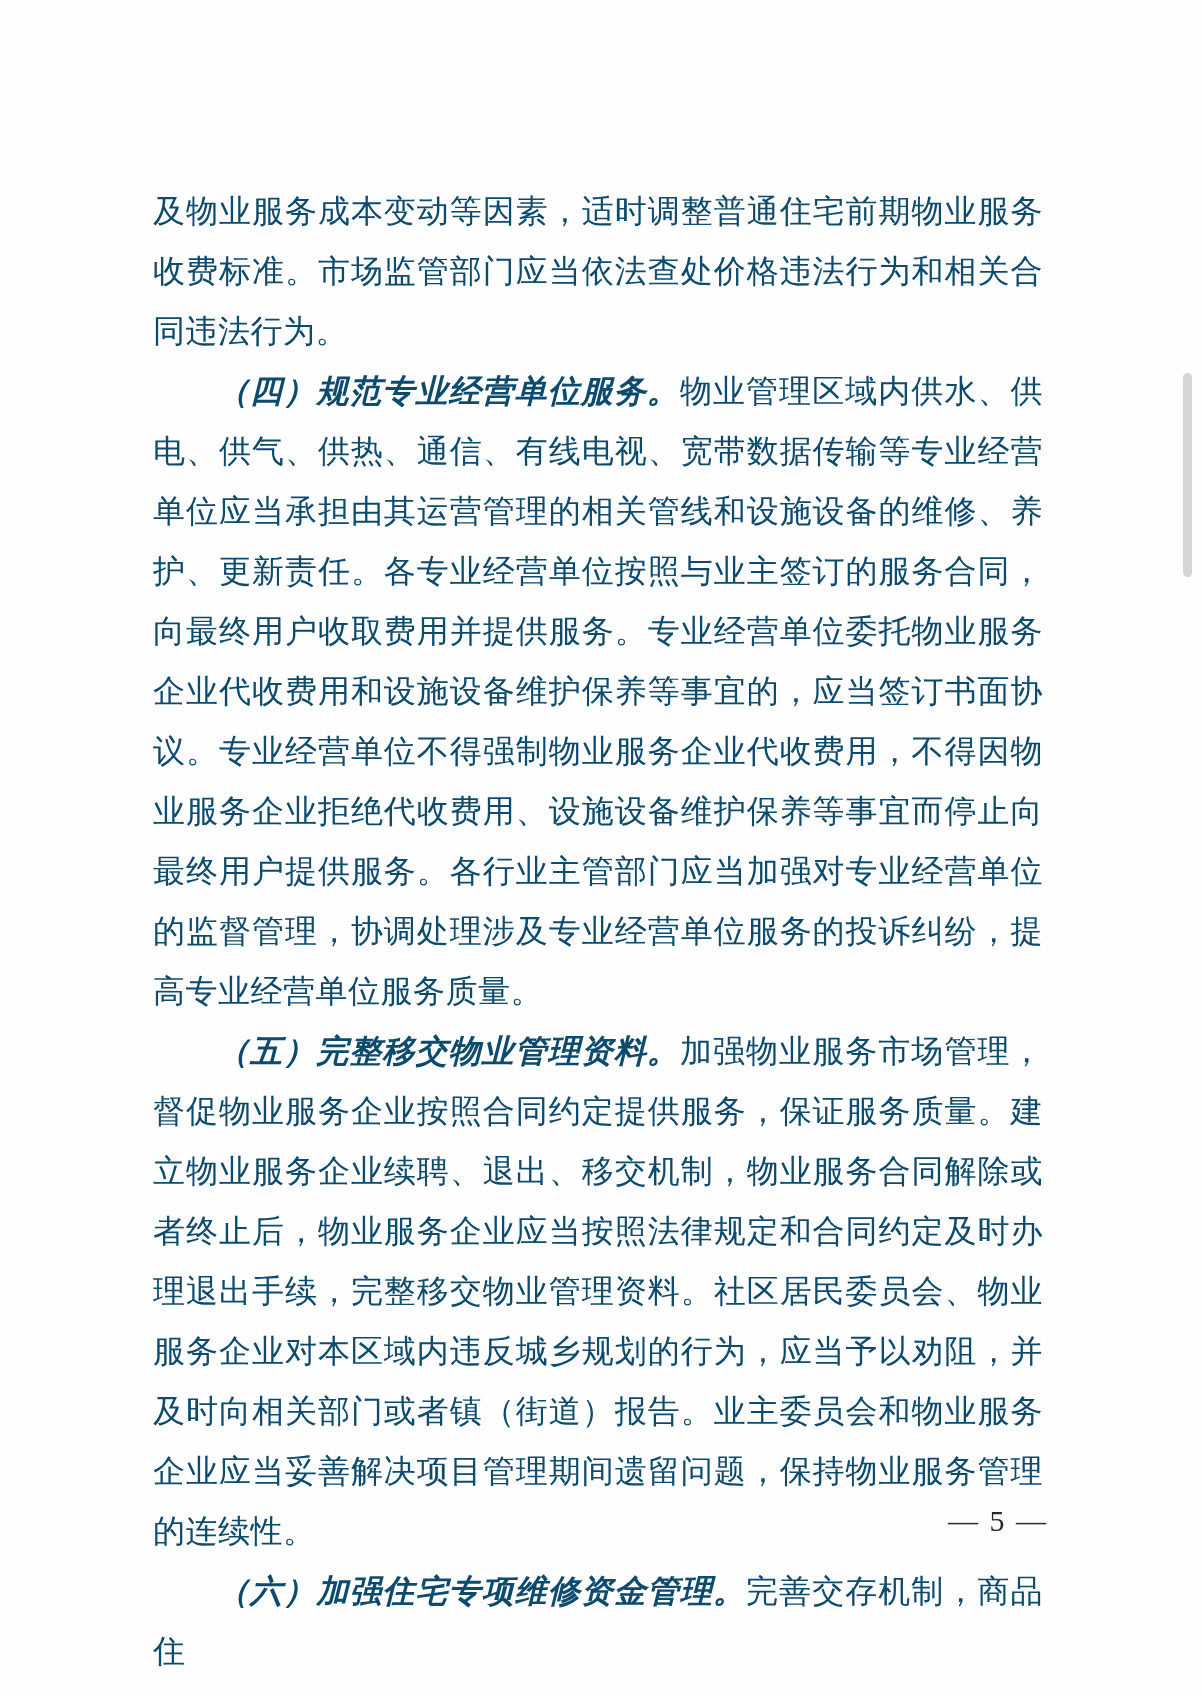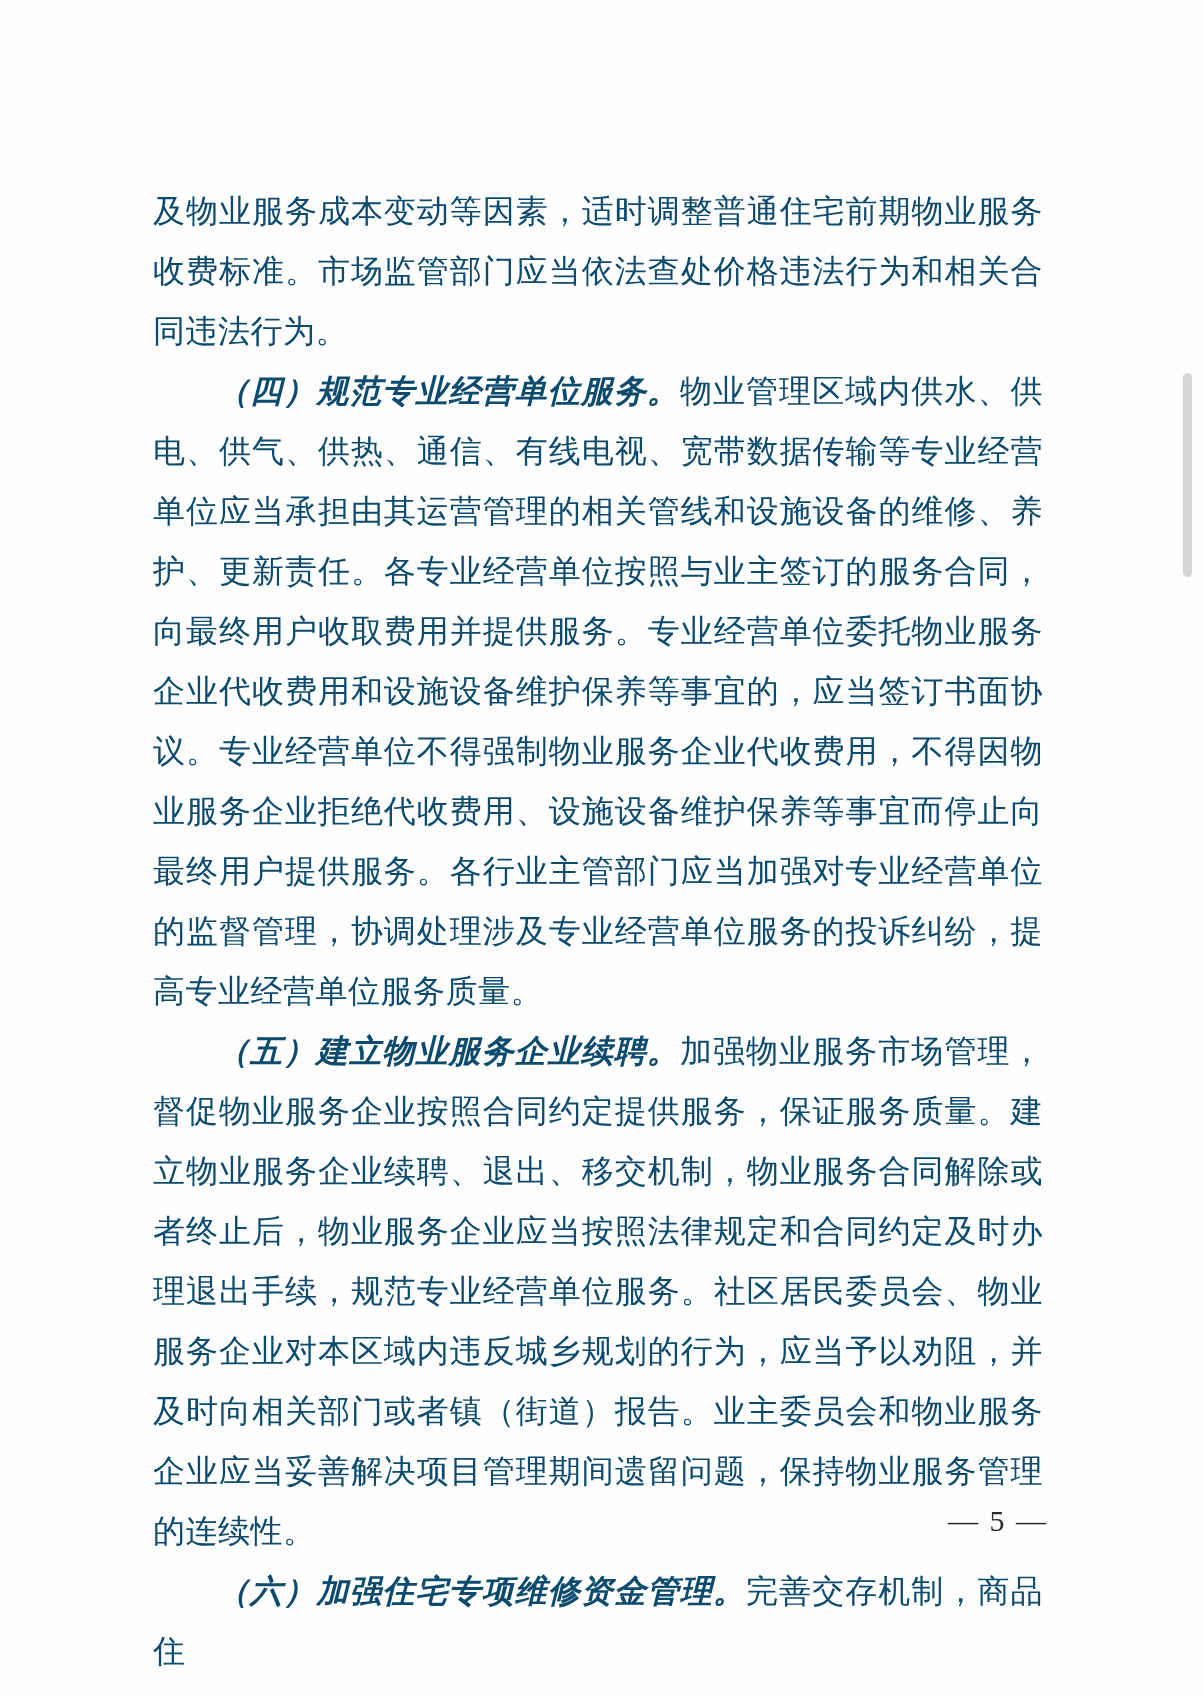--- a/index.html
+++ b/index.html
@@ -68,21 +68,21 @@
 <body>
 
 <div class="page">
 
   <main class="content">
 
     <p class="para"><span>及物业服务成本变动等因素，适时调整普通住宅前期物业服务收费标准。市场监管部门应当依法查处价格违法行为和相关合同违法行为。</span></p>
 
     <p class="para indent"><span class="heading">（四）规范专业经营单位服务。</span><span>物业管理区域内供水、供电、供气、供热、通信、有线电视、宽带数据传输等专业经营单位应当承担由其运营管理的相关管线和设施设备的维修、养护、更新责任。各专业经营单位按照与业主签订的服务合同，向最终用户收取费用并提供服务。专业经营单位委托物业服务企业代收费用和设施设备维护保养等事宜的，应当签订书面协议。专业经营单位不得强制物业服务企业代收费用，不得因物业服务企业拒绝代收费用、设施设备维护保养等事宜而停止向最终用户提供服务。各行业主管部门应当加强对专业经营单位的监督管理，协调处理涉及专业经营单位服务的投诉纠纷，提高专业经营单位服务质量。</span></p>
 
-    <p class="para indent"><span class="heading">（五）建立物业服务企业续聘。</span><span>加强物业服务市场管理，督促物业服务企业按照合同约定提供服务，保证服务质量。建立物业服务企业续聘、退出、移交机制，物业服务合同解除或者终止后，物业服务企业应当按照法律规定和合同约定及时办理退出手续，规范专业经营单位服务。社区居民委员会、物业服务企业对本区域内违反城乡规划的行为，应当予以劝阻，并及时向相关部门或者镇（街道）报告。业主委员会和物业服务企业应当妥善解决项目管理期间遗留问题，保持物业服务管理的连续性。</span></p>
+    <p class="para indent"><span class="heading">（五）完整移交物业管理资料。</span><span>加强物业服务市场管理，督促物业服务企业按照合同约定提供服务，保证服务质量。建立物业服务企业续聘、退出、移交机制，物业服务合同解除或者终止后，物业服务企业应当按照法律规定和合同约定及时办理退出手续，完整移交物业管理资料。社区居民委员会、物业服务企业对本区域内违反城乡规划的行为，应当予以劝阻，并及时向相关部门或者镇（街道）报告。业主委员会和物业服务企业应当妥善解决项目管理期间遗留问题，保持物业服务管理的连续性。</span></p>
 
     <p class="para indent"><span class="heading">（六）加强住宅专项维修资金管理。</span><span>完善交存机制，商品住</span></p>
 
   </main>
 
   <div class="footer">— 5 —</div>
 
   <div class="scrollbar-thumb"></div>
 
 </div>

